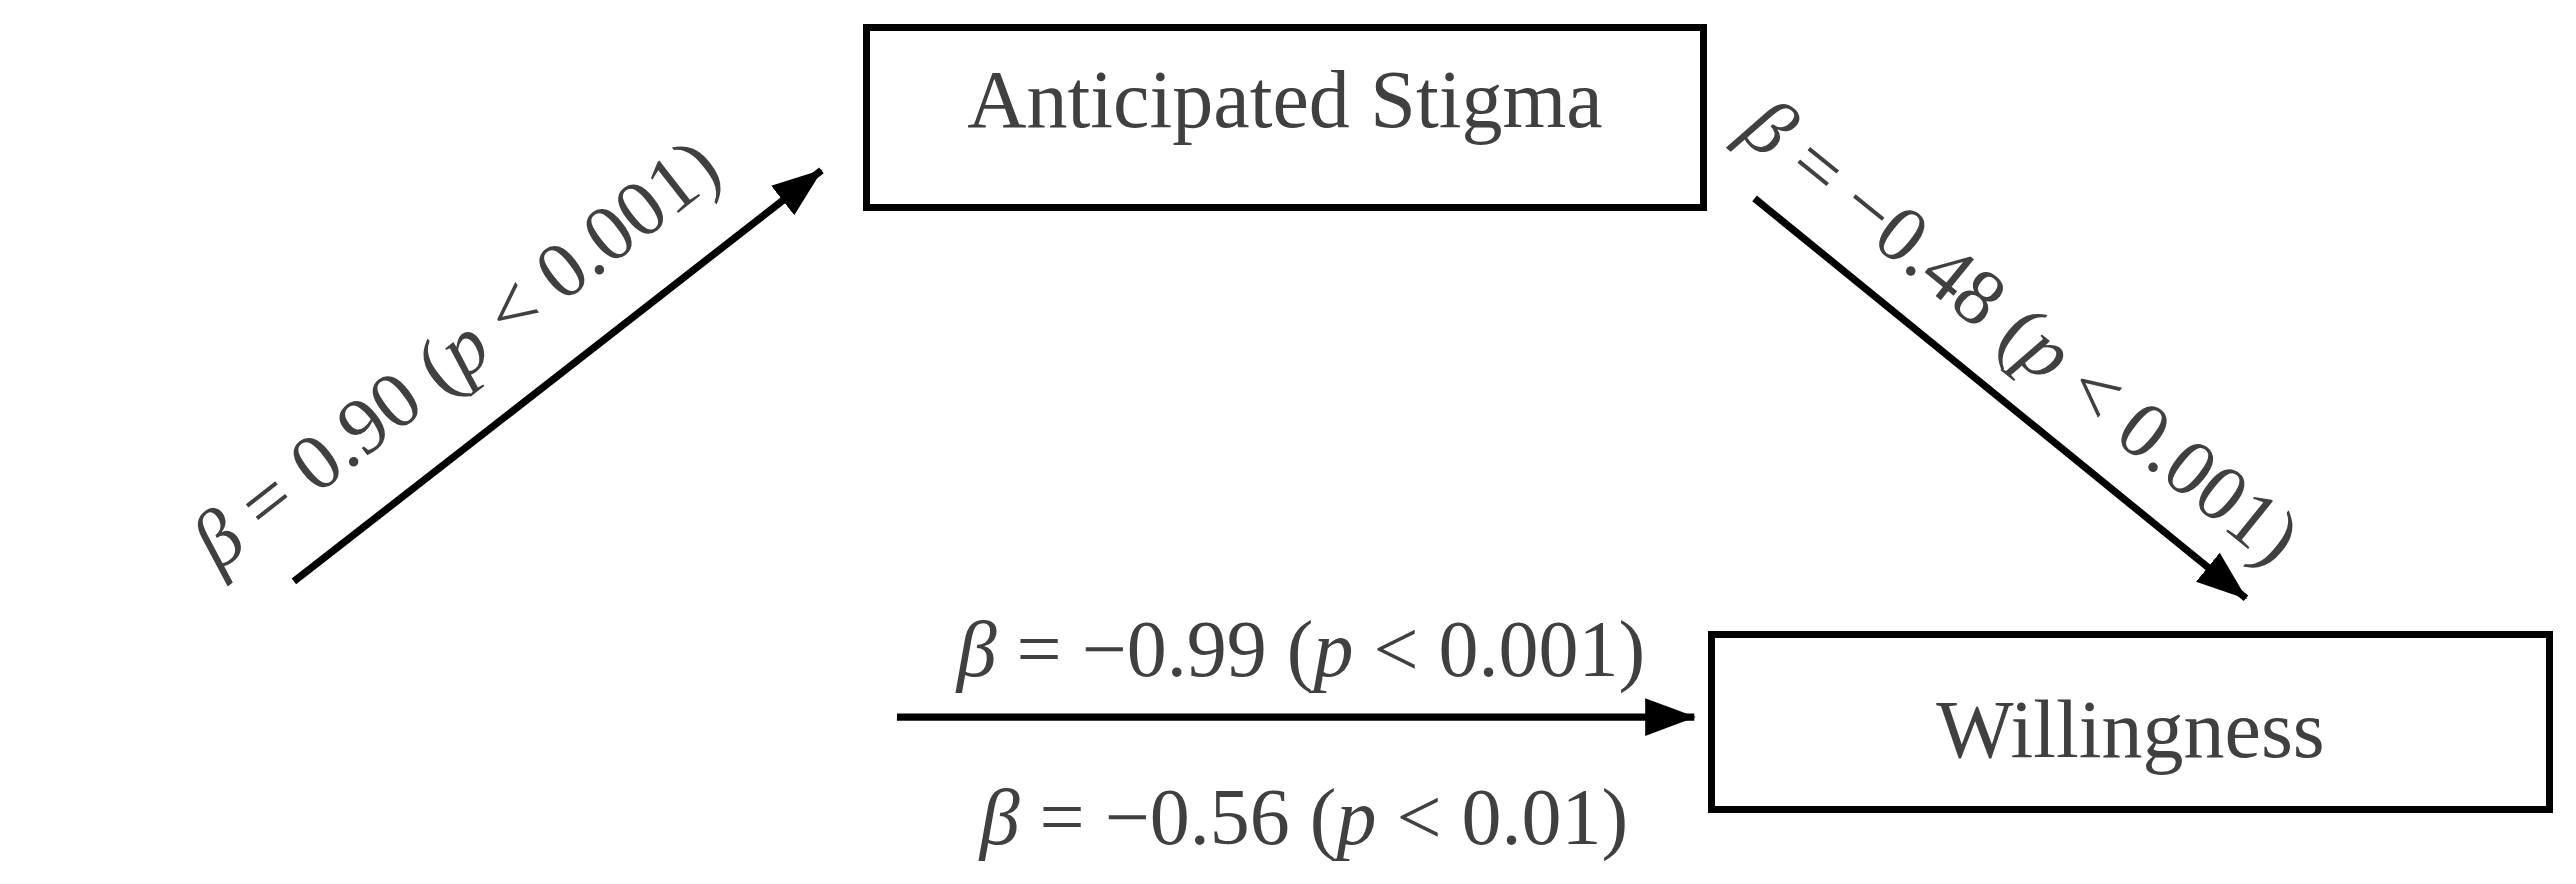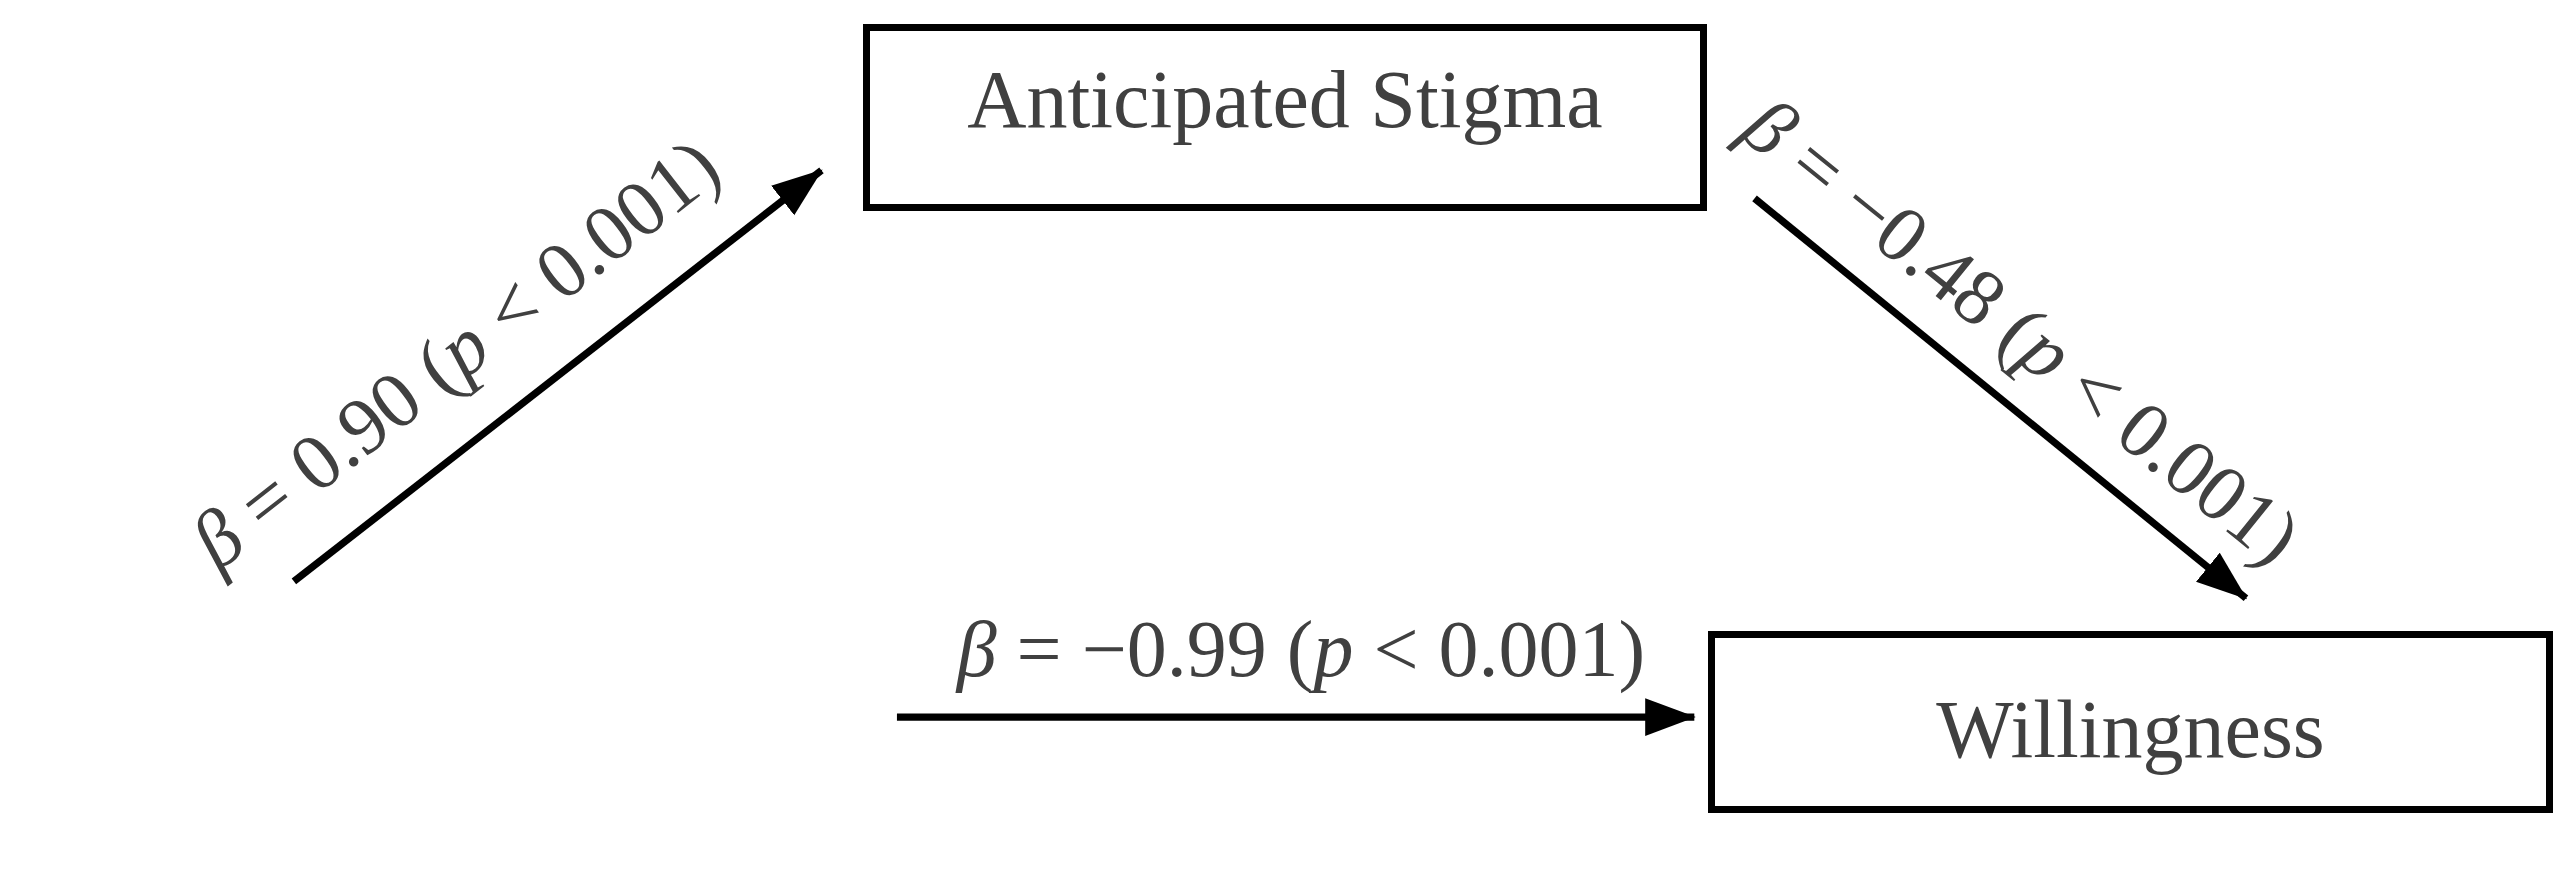--- a/index.html
+++ b/index.html
@@ -71,15 +71,18 @@
   </div>
 
   <div class="stat" id="label-b">
     <span class="it">β</span><span> = −0.48 (</span><span class="it">p</span><span> &lt; 0.001)</span>
   </div>
 
   <div class="stat" id="label-c">
     <span class="it">β</span><span> = −0.99 (</span><span class="it">p</span><span> &lt; 0.001)</span>
   </div>
 
+  <div class="stat" id="label-cp">
+    <span class="it">β</span><span> = −0.56 (</span><span class="it">p</span><span> &lt; 0.01)</span>
+  </div>
 
 </div>
 
 
 </body></html>

